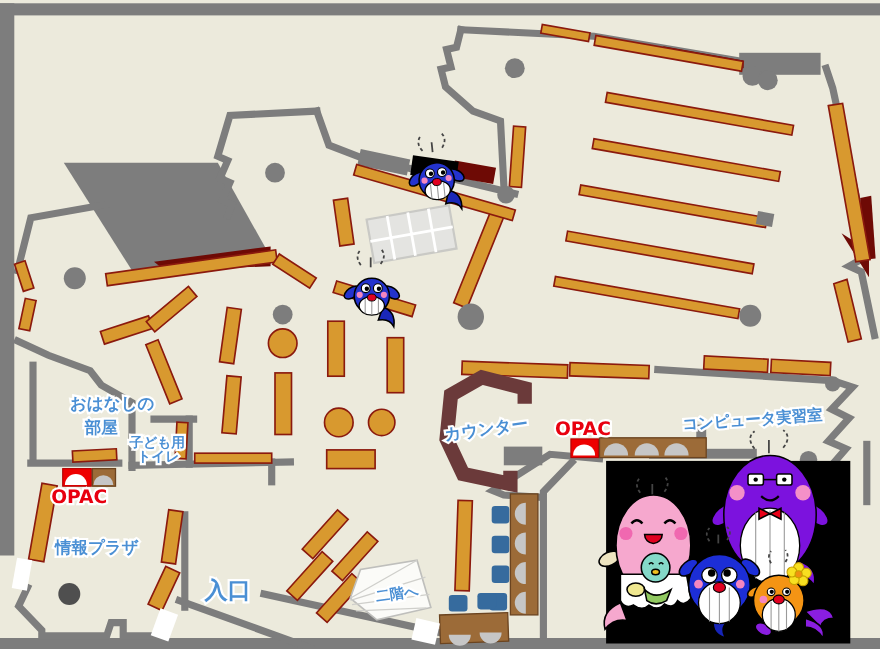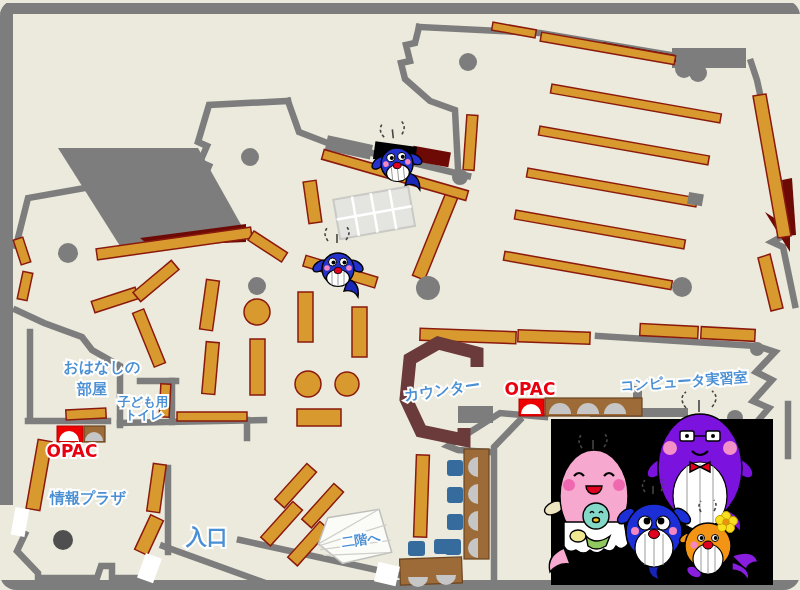--- a/index.html
+++ b/index.html
@@ -1,16 +1,16 @@
 <!DOCTYPE html>
 <html><head>
 <meta charset="utf-8">
 <style>
   html,body{margin:0;padding:0;background:#ECEADC;}
-  .stage{position:relative;width:800px;height:590px;overflow:hidden;border-radius:16px;}
+  .stage{position:relative;width:800px;height:590px;overflow:hidden;}
   .shelf{fill:#D8992F;stroke:#8B1A0E;stroke-width:1.5;}
   .wall{stroke:#7D7D7D;stroke-width:6.5;fill:none;stroke-linecap:square;}
   .wallf{fill:#7D7D7D;}
   .pillar{fill:#7D7D7D;}
   .maroon{fill:#6E0A05;}
   .counter{stroke:#6B3A3A;stroke-width:13;fill:none;stroke-linejoin:miter;}
   .desk{fill:#9C6B38;stroke:#6B4420;stroke-width:1.2;}
   .chair{fill:#366B9E;}
   .seat{fill:#C6C6C6;}
   .door{fill:#FFFFFF;}

